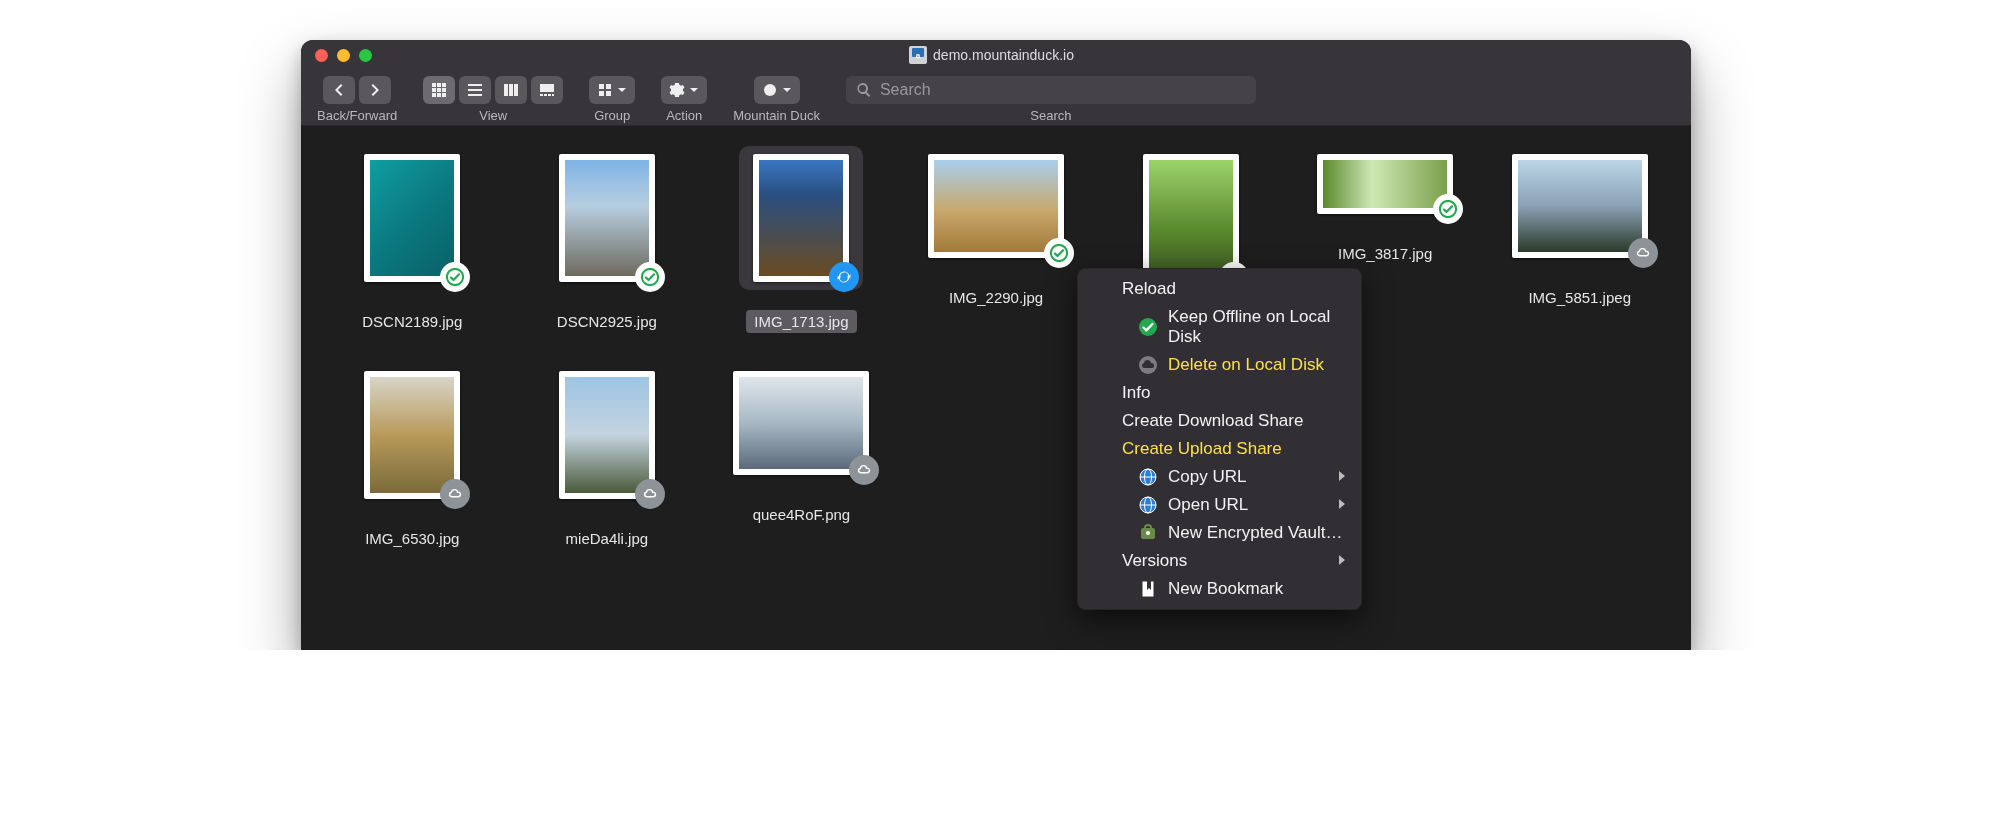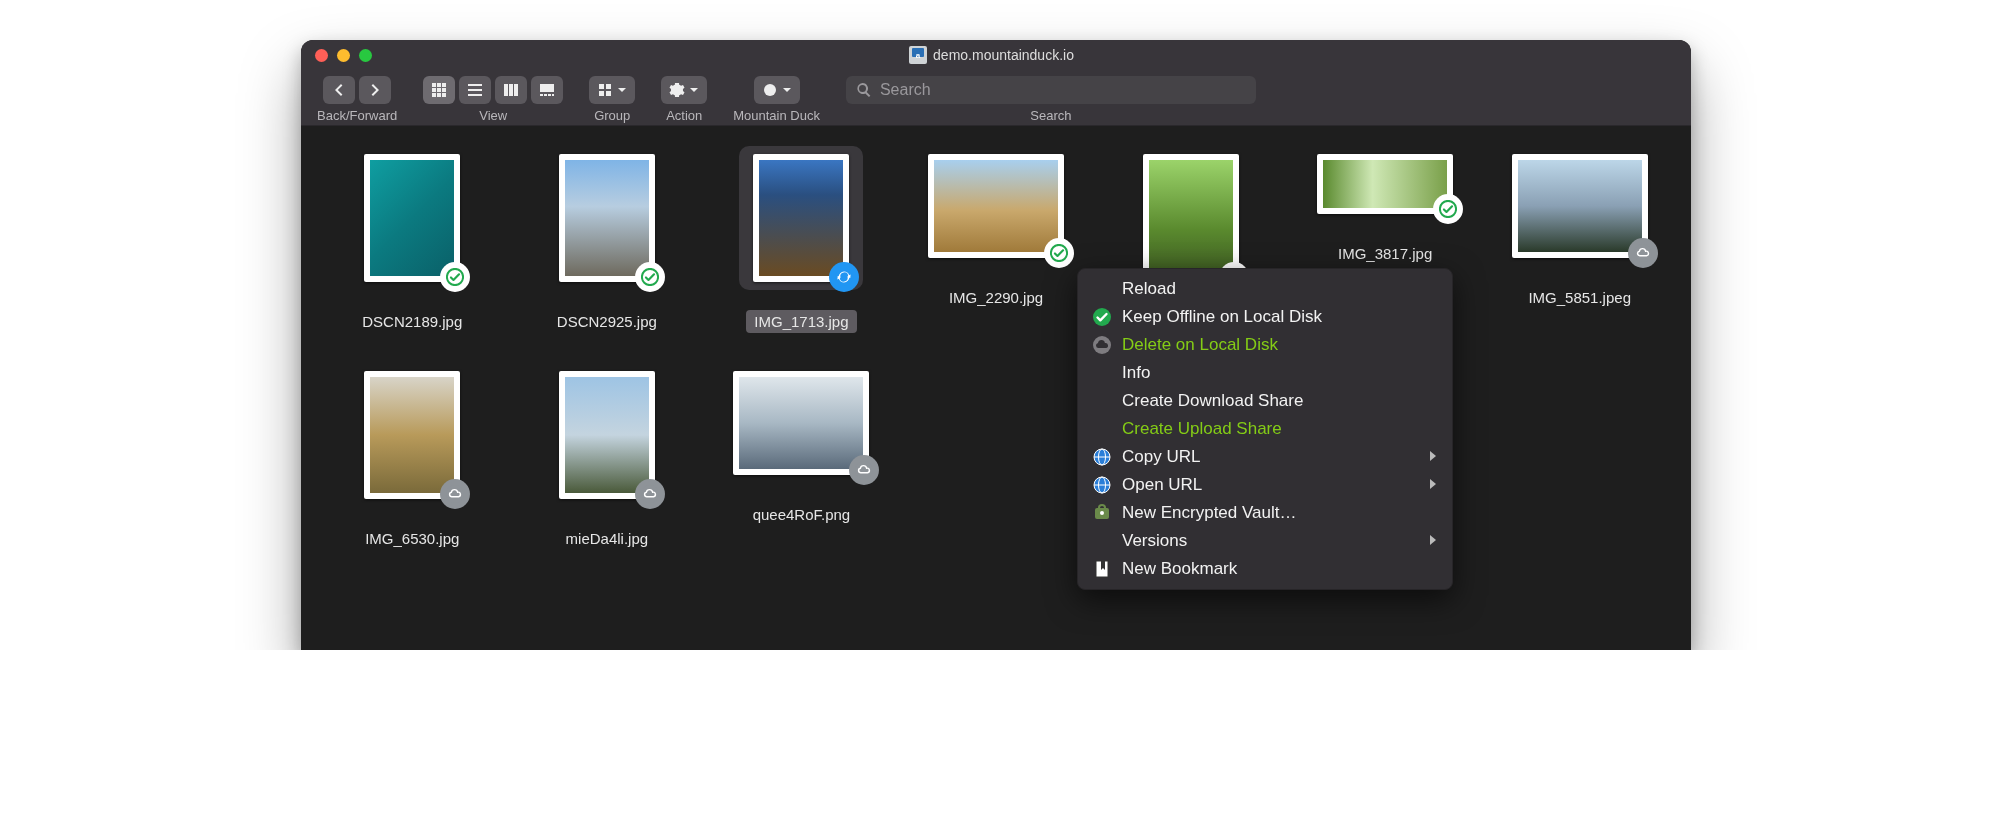--- a/index.html
+++ b/index.html
@@ -72,32 +72,32 @@
 .badge.cloud{background:#8e9398;}
 .badge svg{width:18px;height:18px;}
 .fname{font-size:15px;color:var(--text);padding:3px 8px;border-radius:4px;white-space:nowrap;}
 .item.selected .fname{background:var(--sel);}
 .item.selected .thumb-wrap{
   background:#3a383c;border-radius:10px;padding:8px 14px;
 }
 .thumb-wrap{padding:8px 14px;}
 
 .ctxmenu{
-  position:absolute;top:142px;left:776px;width:376px;
+  position:absolute;top:142px;left:776px;width:285px;
   background:var(--menu);border:1px solid var(--menu-border);border-radius:8px;
   box-shadow:0 10px 30px rgba(0,0,0,.6);padding:6px 0;z-index:10;
 }
 .mi{
   display:flex;align-items:center;gap:10px;padding:4px 14px;font-size:17px;color:#f2f2f2;
   position:relative;
 }
 .mi .micon{width:20px;height:20px;display:flex;align-items:center;justify-content:center;flex-shrink:0;}
 .mi.noicon{padding-left:44px;}
-.mi.hasicon{padding-left:14px;}
-.mi.disabled{color:#84cc16;}
+.mi.hasicon{padding-left:14px;margin-left:46px;}
+.mi.disabled{color:#fde047;}
 .mi .arrow{position:absolute;right:14px;color:#bbb;}
 .mi .arrow svg{width:10px;height:12px;fill:currentColor;}
 </style>
 </head>
 <body>
 
 <div class="window">
 
   <div class="titlebar">
     <div class="traffic">

